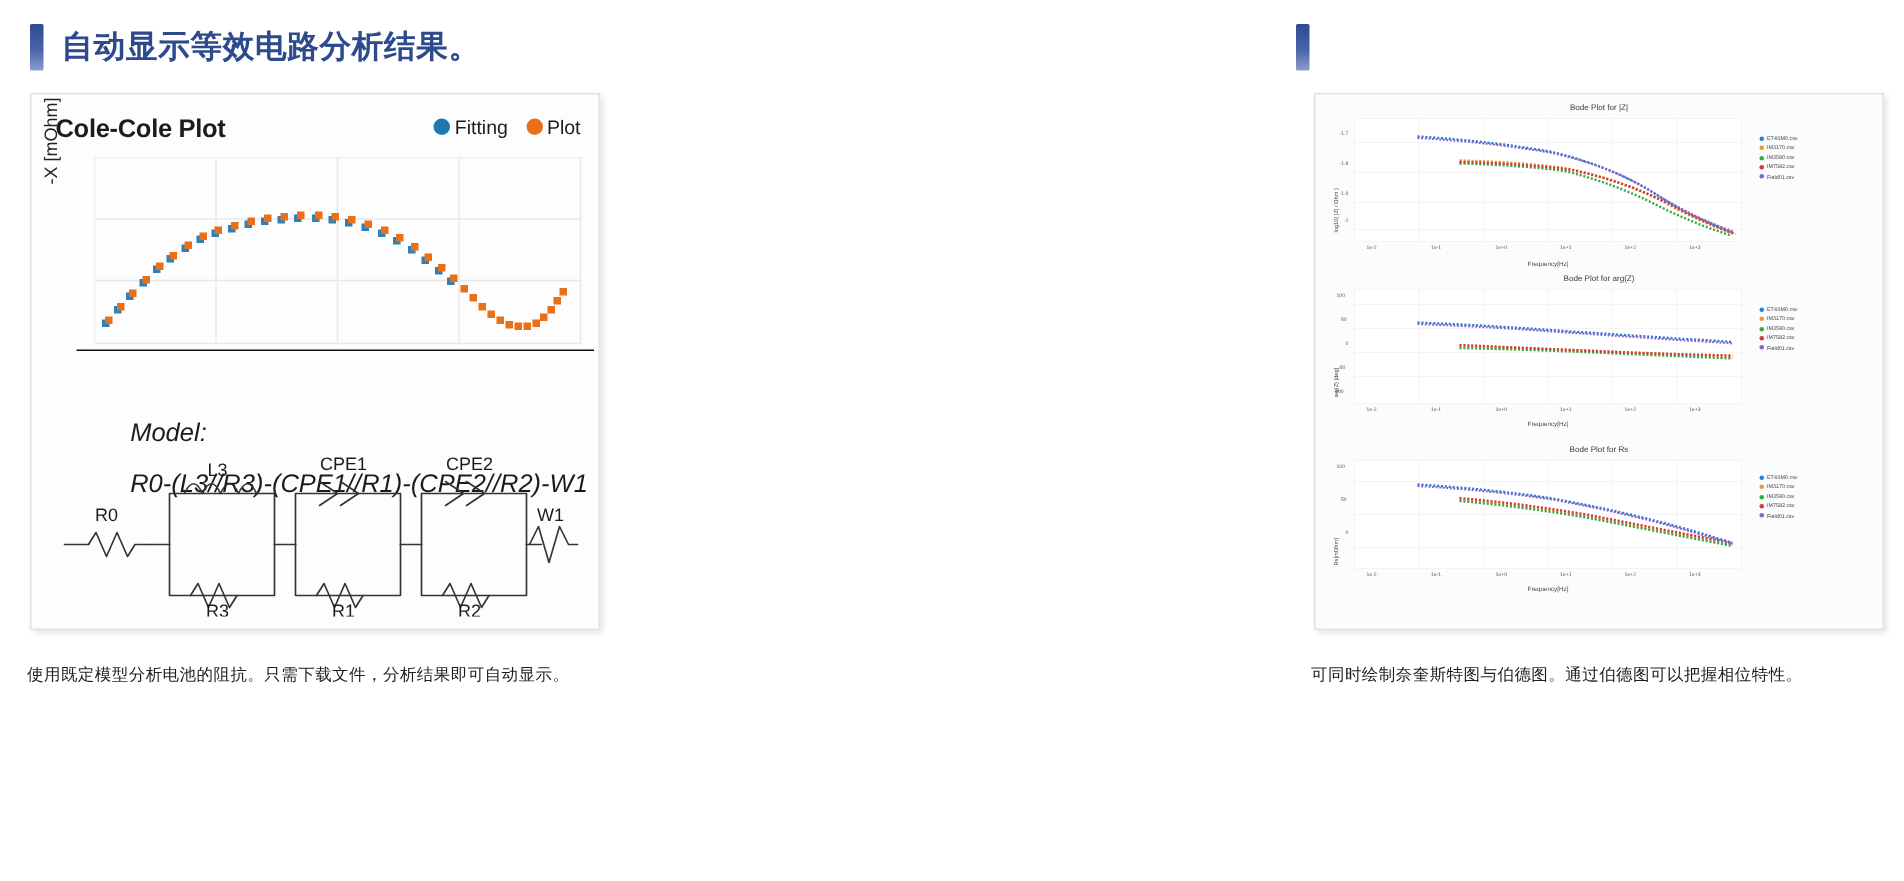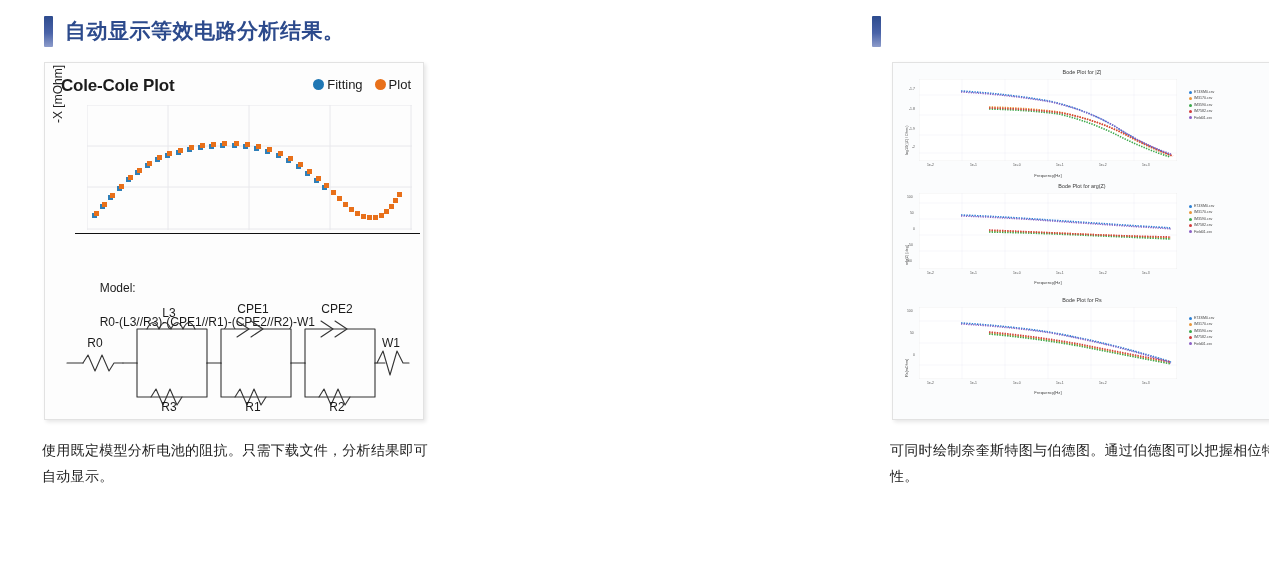--- a/index.html
+++ b/index.html
@@ -1,21 +1,21 @@
 <!DOCTYPE html>
 <html><head>
 <meta charset="utf-8">
 <style>
   html,body{margin:0;padding:0;}
   body{
     width:1269px;height:587px;background:#ffffff;
     font-family:"Liberation Sans","DejaVu Sans",sans-serif;
     overflow:hidden;position:relative;
   }
-  .board{position:absolute;inset:0;display:flex;padding-left:24px;}
+  .board{position:absolute;inset:0;display:flex;}
   .col{position:relative;box-sizing:border-box;}
   .col-1{width:430px;padding:0 16px 0 16px;}
   .col-2{width:420px;padding:0 16px 0 10px;}
   .col-3{width:419px;padding:0 10px 0 10px;}
 
   
   .head{display:flex;align-items:center;gap:12px;margin:14px 0 0 4px;height:34px;}
   .head .bar{width:9px;height:31px;background:linear-gradient(180deg,#2d4b8e 0%,#4a63a8 55%,#8d9ccb 100%);flex:0 0 auto;border-radius:1px;}
   .head .txt{font-size:21px;font-weight:bold;color:#2c4a8c;letter-spacing:.5px;white-space:nowrap;}
 
@@ -27,34 +27,34 @@
   .cc-title{position:absolute;left:16px;top:13px;font-size:17px;font-weight:bold;color:#1c1c1c;letter-spacing:-.2px;}
   .legend1{position:absolute;right:12px;top:14px;display:flex;align-items:center;gap:3px;font-size:13px;color:#1c1c1c;}
   .legend1 .dot{width:11px;height:11px;border-radius:50%;display:inline-block;}
   .dot-blue{background:#1f77b4;}
   .dot-orange{background:#e8701a;}
   .legend1 .sp{width:6px;}
   .cc-plot{position:absolute;left:42px;top:42px;width:325px;height:125px;}
   .cc-ylab{position:absolute;left:6px;top:60px;font-size:12px;color:#222;transform:rotate(-90deg);transform-origin:left top;white-space:nowrap;}
   .cc-axis{position:absolute;left:30px;top:170px;width:345px;height:1px;background:#111;}
   .cc-xlab{position:absolute;left:0;right:0;top:175px;text-align:center;font-size:12px;color:#222;}
-  .model{position:absolute;left:28px;top:200px;font-size:12px;color:#1b1b1b;line-height:17px;white-space:pre;}
+  .model{position:absolute;left:28px;top:200px;font-size:17px;color:#1b1b1b;line-height:17px;white-space:pre;font-style:italic;}
 
   
   .bode{position:absolute;left:0;right:0;}
   .b-title{position:absolute;left:0;right:0;text-align:center;font-size:5.4px;color:#3a3a3a;}
   .b-leg{position:absolute;font-size:3.6px;color:#444;line-height:6.4px;}
   .b-leg div{display:flex;align-items:center;gap:2px;white-space:nowrap;}
   .b-leg i{width:3px;height:3px;border-radius:50%;display:inline-block;flex:0 0 auto;}
   .b-ylab{position:absolute;font-size:3.8px;color:#444;transform:rotate(-90deg);transform-origin:left top;white-space:nowrap;}
   .b-xlab{position:absolute;text-align:center;font-size:4.2px;color:#444;}
   .b-tick{position:absolute;font-size:3.4px;color:#555;}
 
   
-  .cap{position:absolute;top:437px;font-size:14px;color:#1d1d1d;line-height:26px;letter-spacing:.3px;}
+  .cap{position:absolute;top:437px;font-size:11px;color:#1d1d1d;line-height:26px;letter-spacing:.3px;}
   .cap-1{left:18px;width:400px;}
   .cap-2{left:444px;width:392px;}
   .cap p{margin:0;}
 </style>
 </head>
 <body>
 
 <div class="board">
 
   <div class="col col-1">

